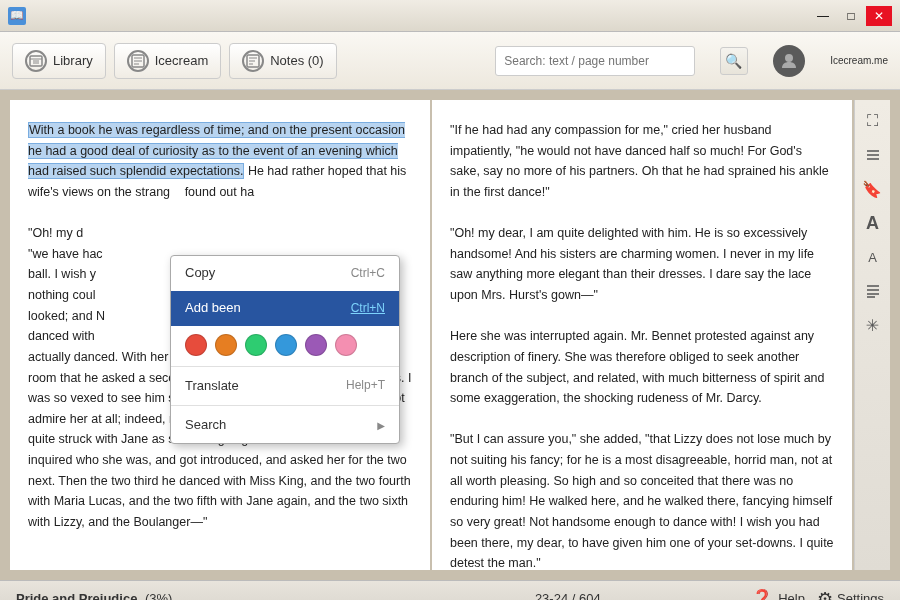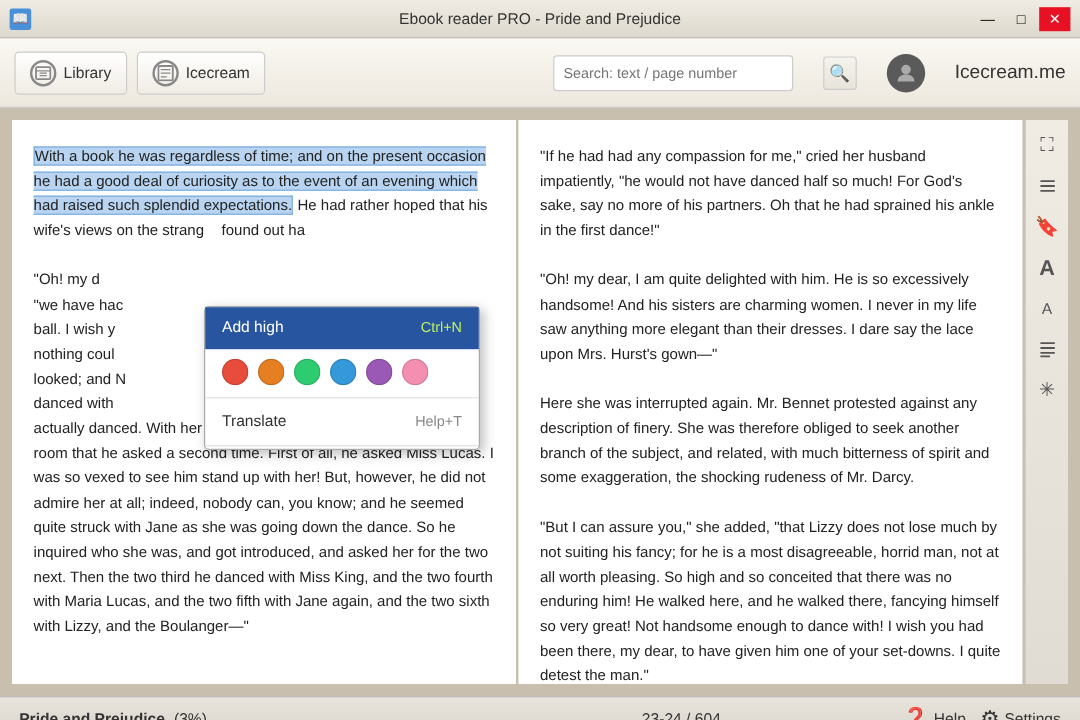--- a/index.html
+++ b/index.html
@@ -70,21 +70,21 @@
       display: flex; align-items: center; justify-content: center;
       font-size: 14px;
     }
     .user-badge {
       width: 32px; height: 32px;
       border-radius: 50%;
       background: #5a5a5a;
       display: flex; align-items: center; justify-content: center;
       color: white; font-size: 11px;
     }
-    .username { font-size: 16px; color: #333; }
+    .username { font-size: 10px; color: #333; }
 
     
     .main-area {
       height: 490px;
       display: flex;
       background: #c8bfae;
     }
 
     
     .book-container {
@@ -150,21 +150,21 @@
       padding: 7px 14px;
       font-size: 13px;
       color: #333;
       cursor: pointer;
     }
     .context-menu-item.active {
       background: #2855a0;
       color: white;
     }
     .context-menu-shortcut { font-size: 12px; color: #888; }
-    .context-menu-item.active .context-menu-shortcut { color: #bef264; }
+    .context-menu-item.active .context-menu-shortcut { color: #7dd3fc; text-decoration: underline; }
     .context-menu-divider { height: 1px; background: #e0e0e0; margin: 2px 0; }
 
     
     .color-dots-row {
       display: flex;
       gap: 8px;
       padding: 8px 14px;
       align-items: center;
     }
     .color-dot {
@@ -197,21 +197,20 @@
     }
     .status-btn-icon { font-size: 18px; }
   </style>
 </head>
 <body>
 
 <div class="title-bar">
   <div class="title-bar-left">
     <div class="title-bar-icon">📖</div>
   </div>
-  <div class="title-bar-title">Ebook reader PRO - Pride and Prejudice</div>
   <div class="title-bar-controls">
     <button class="title-btn">—</button>
     <button class="title-btn">□</button>
     <button class="title-btn close">✕</button>
   </div>
 </div>
 
 <div class="toolbar">
   <button class="tool-btn">
     <div class="tool-icon">
@@ -227,20 +226,31 @@
   <button class="tool-btn">
     <div class="tool-icon">
       <svg width="14" height="14" viewBox="0 0 14 14">
           <rect x="1" y="1" width="12" height="12" fill="none" stroke="#888" stroke-width="1.5" rx="1"></rect>
           <line x1="3" y1="4" x2="11" y2="4" stroke="#888" stroke-width="1"></line>
           <line x1="3" y1="7" x2="11" y2="7" stroke="#888" stroke-width="1"></line>
           <line x1="3" y1="10" x2="8" y2="10" stroke="#888" stroke-width="1"></line>
         </svg>
     </div>
     <span>Icecream</span>
+  </button>
+  <button class="tool-btn">
+    <div class="tool-icon">
+      <svg width="14" height="14" viewBox="0 0 14 14">
+          <rect x="1" y="1" width="12" height="12" fill="none" stroke="#888" stroke-width="1.5" rx="1"></rect>
+          <line x1="3" y1="4" x2="11" y2="4" stroke="#888" stroke-width="1"></line>
+          <line x1="3" y1="7" x2="9" y2="7" stroke="#888" stroke-width="1"></line>
+          <line x1="3" y1="10" x2="7" y2="10" stroke="#888" stroke-width="1"></line>
+        </svg>
+    </div>
+    <span>Notes (0)</span>
   </button>
 
   <div class="search-bar">
     <input class="search-input" type="text" placeholder="Search: text / page number" style="">
     <button class="search-btn">🔍</button>
     <div class="user-badge">
       <svg width="18" height="18" viewBox="0 0 18 18">
           <circle cx="9" cy="6" r="4" fill="#aaa"></circle>
           <path d="M2 16c0-4 3-6 7-6s7 2 7 6" fill="#aaa"></path>
         </svg>
@@ -259,38 +269,46 @@
         "Oh! my d<span style="opacity:0">ear</span><br>
         "we have hac<span style="opacity:0">k</span><br>
         ball. I wish y<span style="opacity:0">ou</span><br>
         nothing coul<span style="opacity:0">d</span><br>
         looked; and N<span style="opacity:0">o</span><br>
         danced with<span style="opacity:0"> </span><br>
         actually danced. With her when she was the only creature in the room that he asked a second time. First of all, he asked Miss Lucas. I was so vexed to see him stand up with her! But, however, he did not admire her at all; indeed, nobody can, you know; and he seemed quite struck with Jane as she was going down the dance. So he inquired who she was, and got introduced, and asked her for the two next. Then the two third he danced with Miss King, and the two fourth with Maria Lucas, and the two fifth with Jane again, and the two sixth with Lizzy, and the <span class="italic">Boulanger</span>—"
       </div>
 
       <div class="context-menu">
+        <div class="context-menu-item">
+          <span>Copy</span>
+          <span class="context-menu-shortcut">Ctrl+C</span>
+        </div>
         <div class="context-menu-item active">
-          <span>Add high</span>
+          <span>Add been</span>
           <span class="context-menu-shortcut">Ctrl+N</span>
         </div>
         <div class="color-dots-row">
           <div class="color-dot" style="background:#e74c3c;"></div>
           <div class="color-dot" style="background:#e67e22;"></div>
           <div class="color-dot" style="background:#2ecc71;"></div>
           <div class="color-dot" style="background:#3498db;"></div>
           <div class="color-dot" style="background:#9b59b6;"></div>
           <div class="color-dot" style="background:#f48fb1;"></div>
         </div>
         <div class="context-menu-divider"></div>
         <div class="context-menu-item">
           <span>Translate</span>
           <span class="context-menu-shortcut">Help+T</span>
         </div>
         <div class="context-menu-divider"></div>
+        <div class="context-menu-item">
+          <span>Search</span>
+          <span class="submenu-arrow">▶</span>
+        </div>
       </div>
     </div>
 
     <div class="page">
       <div class="page-text">
         "If he had had any compassion for <span class="italic">me</span>," cried her husband impatiently, "he would not have danced half so much! For God's sake, say no more of his partners. Oh that he had sprained his ankle in the first dance!"
         <br><br>
         "Oh! my dear, I am quite delighted with him. He is so excessively handsome! And his sisters are charming women. I never in my life saw anything more elegant than their dresses. I dare say the lace upon Mrs. Hurst's gown—"
         <br><br>
         Here she was interrupted again. Mr. Bennet protested against any description of finery. She was therefore obliged to seek another branch of the subject, and related, with much bitterness of spirit and some exaggeration, the shocking rudeness of Mr. Darcy.

